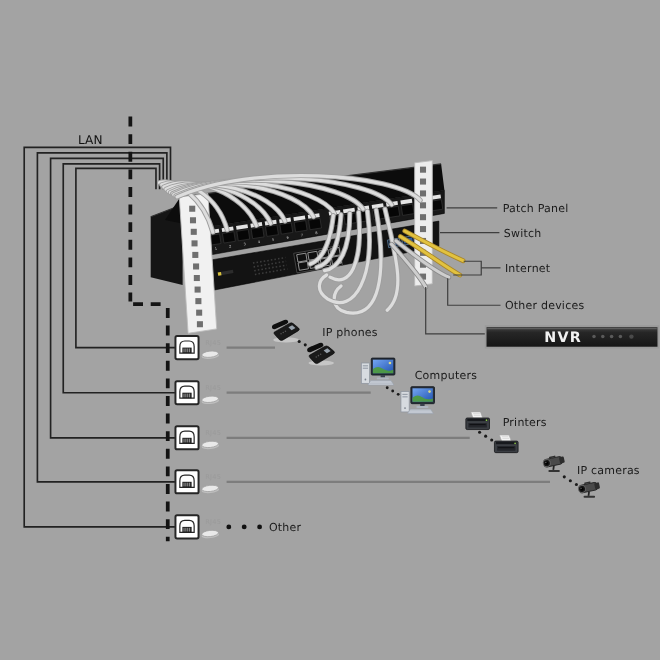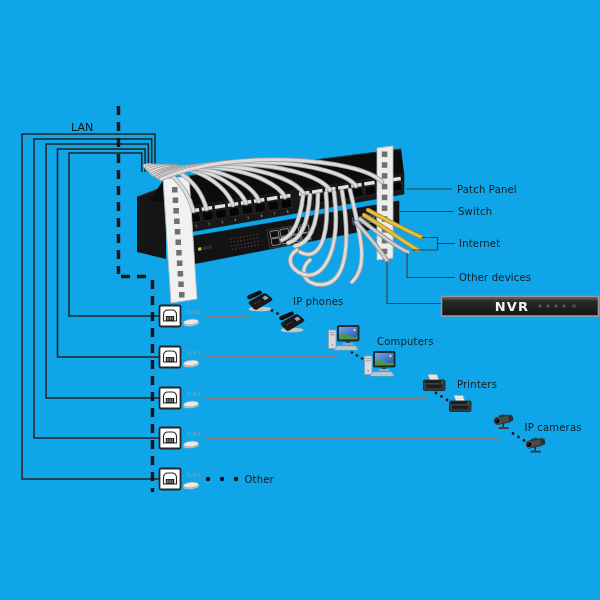--- a/index.html
+++ b/index.html
@@ -1,16 +1,16 @@
 <!DOCTYPE html>
 <html><head>
 <meta charset="utf-8">
 <style>
   html,body{margin:0;padding:0;background:#fff;}
-  .stage{position:relative;width:600px;height:600px;background:#0ea5e9;overflow:hidden;
+  .stage{position:relative;width:600px;height:600px;background:#a3a3a3;overflow:hidden;
          font-family:"DejaVu Sans","Liberation Sans",sans-serif;}
   svg{display:block}
   .lbl{font-size:10px;fill:#1a1a1a;letter-spacing:.2px;}
   .sm{font-size:6px;fill:#9a9a9a;letter-spacing:.3px;}
   .num{font-size:3.2px;fill:#cfcfcf;}
   .nvrtxt{font-size:13px;font-weight:bold;fill:#f2f2f2;letter-spacing:1.2px;}
   .lantxt{font-size:11px;fill:#111;}
   .cw-u{stroke:#9f9f9f;stroke-width:4.6;fill:none;stroke-linecap:round;}
   .cw-o{stroke:#dddddd;stroke-width:2.9;fill:none;stroke-linecap:round;}
   .cy-u{stroke:#a8862a;stroke-width:4.4;fill:none;stroke-linecap:round;}

